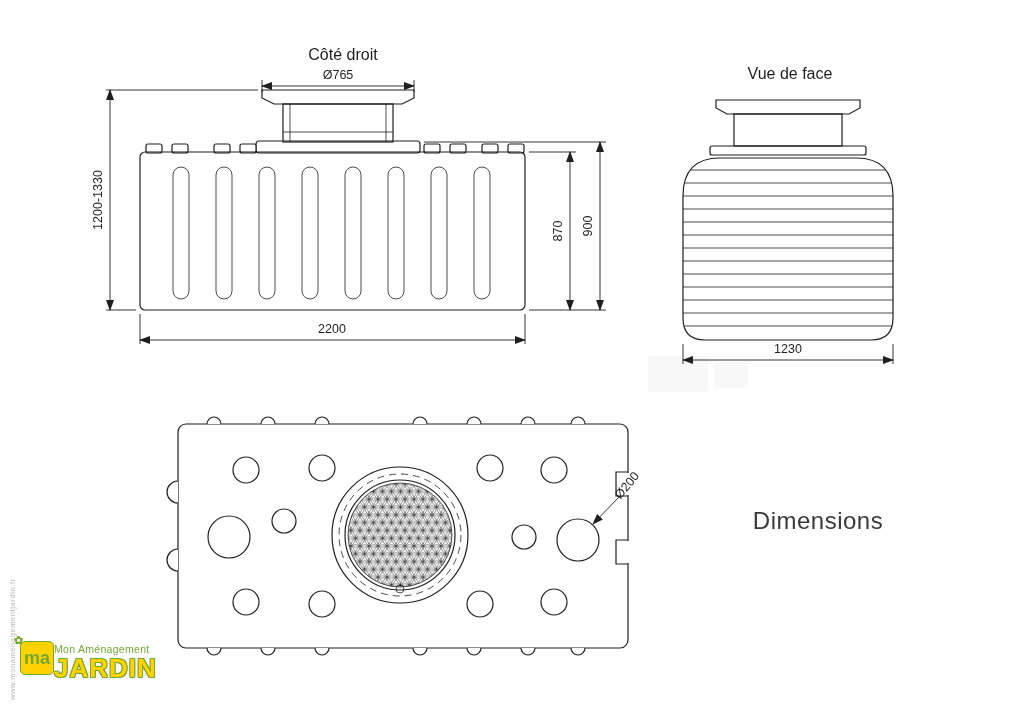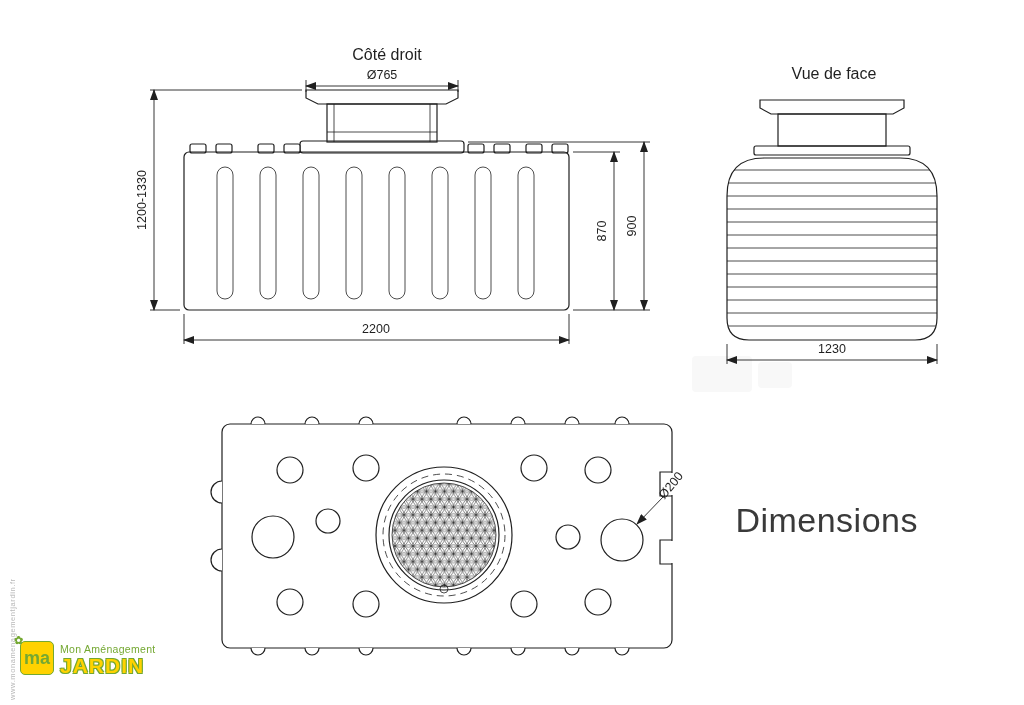--- a/index.html
+++ b/index.html
@@ -5,50 +5,50 @@
   :root{
     --line:#1f1f1f;
     --caption:#3a3a3a;
     --logo-green:#74a832;
     --logo-yellow:#ffd200;
     --url-gray:#b8b8b8;
   }
   *{box-sizing:border-box;}
   html,body{margin:0;padding:0;}
   body{background:#ffffff;font-family:"Liberation Sans",sans-serif;}
-  .page{position:relative;width:1024px;height:705px;background:#ffffff;overflow:hidden;padding-left:44px;}
+  .page{position:relative;width:1024px;height:705px;background:#ffffff;overflow:hidden;}
 
   svg text{font-family:"Liberation Sans",sans-serif;fill:var(--line);}
   .ln{fill:none;stroke:var(--line);stroke-width:1.2;}
   .ln-thin{fill:none;stroke:var(--line);stroke-width:0.8;}
   .ln-fill{fill:#ffffff;stroke:var(--line);stroke-width:1.2;}
   .dim{fill:none;stroke:var(--line);stroke-width:0.9;}
   .mk{fill:var(--line);stroke:none;}
   .t-title{font-size:16px;}
   .t-dim{font-size:12.5px;}
   .smudge{fill:#f3f3f3;}
 
   .caption{
     position:absolute;left:718px;top:496px;width:200px;
-    text-align:right;color:var(--caption);
-    font-size:34px;letter-spacing:0.5px;line-height:49px;
+    text-align:center;color:var(--caption);
+    font-size:24px;letter-spacing:0.5px;line-height:49px;
   }
 
   .logo{position:absolute;left:20px;top:641px;display:flex;align-items:flex-start;}
   .logo-mark{
     position:relative;width:34px;height:34px;background:var(--logo-yellow);
     border:1.5px solid var(--logo-green);border-radius:5px;
     display:flex;align-items:center;justify-content:center;
     color:var(--logo-green);font-weight:bold;font-size:18px;line-height:1;
   }
   .logo-flower{position:absolute;left:-7px;top:-7px;font-size:11px;color:var(--logo-green);line-height:1;}
-  .logo-textcol{margin-left:6px;padding-top:2px;}
+  .logo-textcol{padding-top:2px;}
   .logo-top{color:var(--logo-green);font-size:10.5px;letter-spacing:0.3px;}
   .logo-main{
-    color:var(--logo-yellow);font-weight:bold;font-size:21px;letter-spacing:1px;line-height:1.05;
+    color:var(--logo-yellow);font-weight:bold;font-size:26px;letter-spacing:1px;line-height:1.05;
     text-shadow:-1px -1px 0 var(--logo-green),1px -1px 0 var(--logo-green),
                 -1px 1px 0 var(--logo-green),1px 1px 0 var(--logo-green);
   }
   .logo-url{
     position:absolute;left:8px;top:700px;transform:rotate(-90deg);transform-origin:0 0;
     font-size:7.5px;color:var(--url-gray);letter-spacing:0.6px;white-space:nowrap;
   }
 </style>
 </head>
 <body>

